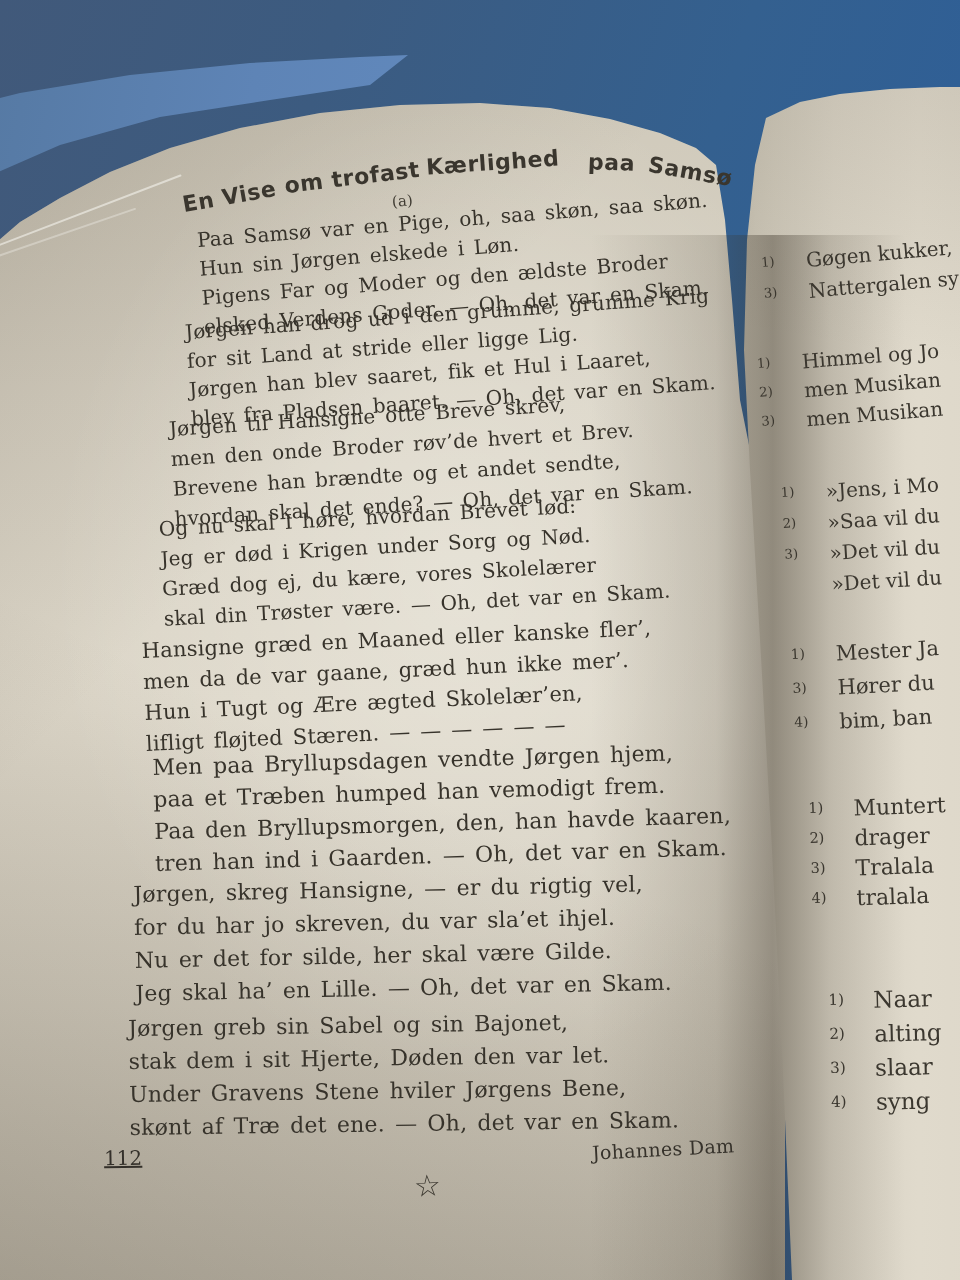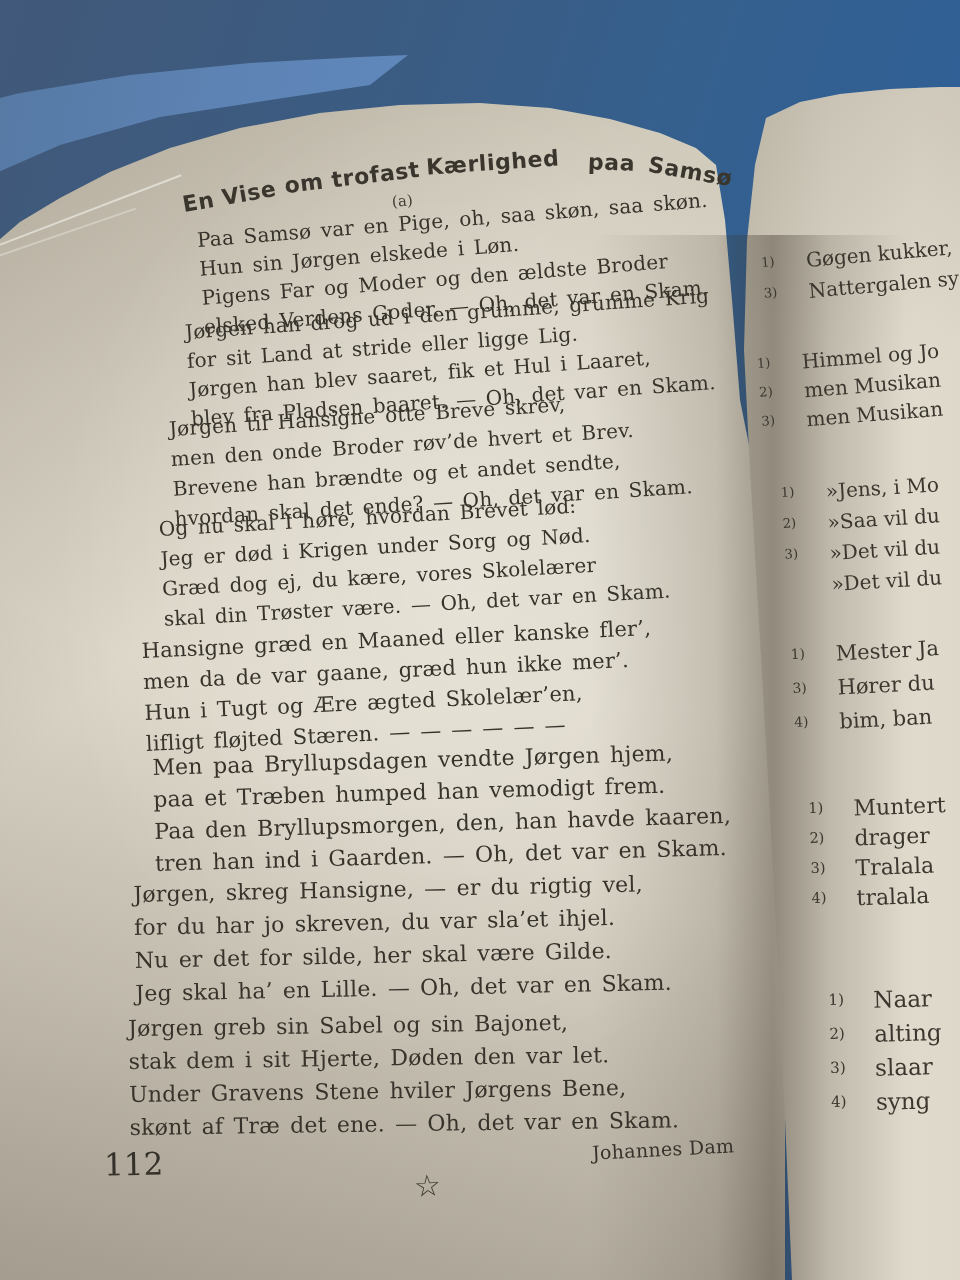--- a/index.html
+++ b/index.html
@@ -47,21 +47,21 @@
   .tp0{left:2px;top:44px;transform:rotate(-10deg);}
   .tp1{left:104px;top:25px;transform:rotate(-7deg);}
   .tp2{left:246px;top:10px;transform:rotate(-4deg);}
   .tp3{left:408px;top:10px;transform:rotate(2deg);}
   .tp4{left:468px;top:19px;transform:rotate(10deg);}
   .subtitle{position:absolute;left:392px;top:192px;font-size:15px;color:#403c33;transform:rotate(-4deg);}
   .stanza{position:absolute;color:#37332b;white-space:nowrap;word-spacing:3px;letter-spacing:0.2px;transform-origin:left top;}
   .fragment{position:absolute;color:#3b372f;white-space:nowrap;transform-origin:left top;}
   .frag-row .num{display:inline-block;width:30px;font-size:0.66em;transform:translateY(-4px);}
   .frag-row .frag-text{margin-left:15px;}
-  .page-number{position:absolute;left:104px;top:1146px;font-size:31px;color:#34302a;transform:rotate(-1deg);}
+  .page-number{position:absolute;left:104px;top:1146px;font-size:20px;color:#34302a;transform:rotate(-1deg);text-decoration:underline;}
   .author{position:absolute;left:592px;top:1138px;font-size:19px;color:#36322b;transform:rotate(-3deg);letter-spacing:0.3px;}
   .star{position:absolute;left:414px;top:1168px;font-size:30px;color:#3c3830;transform:rotate(-4deg);}
 </style>
 </head>
 <body>
 
 <div class="layer cover-band"></div>
 <div class="layer left-page"></div>
 <div class="layer right-page"></div>
 <div class="layer gutter-shadow"></div>

